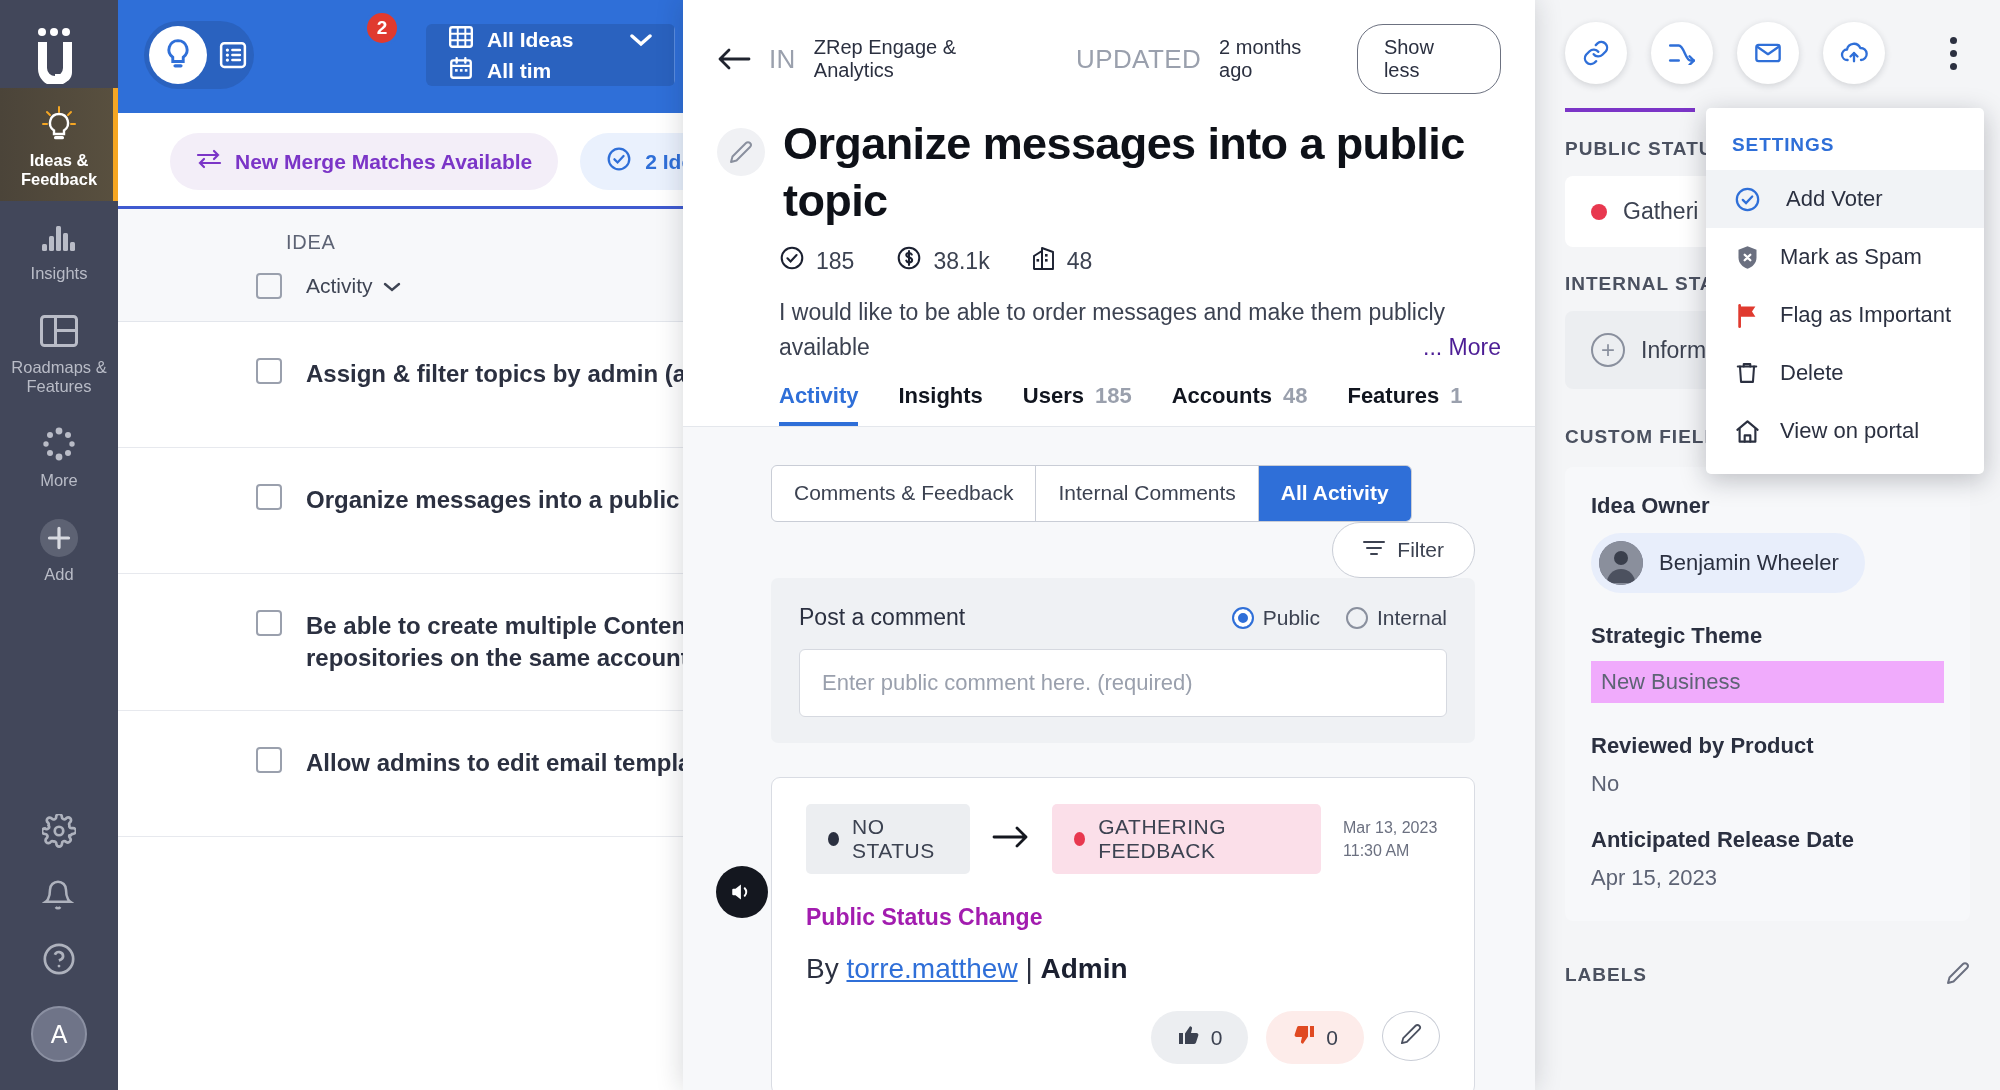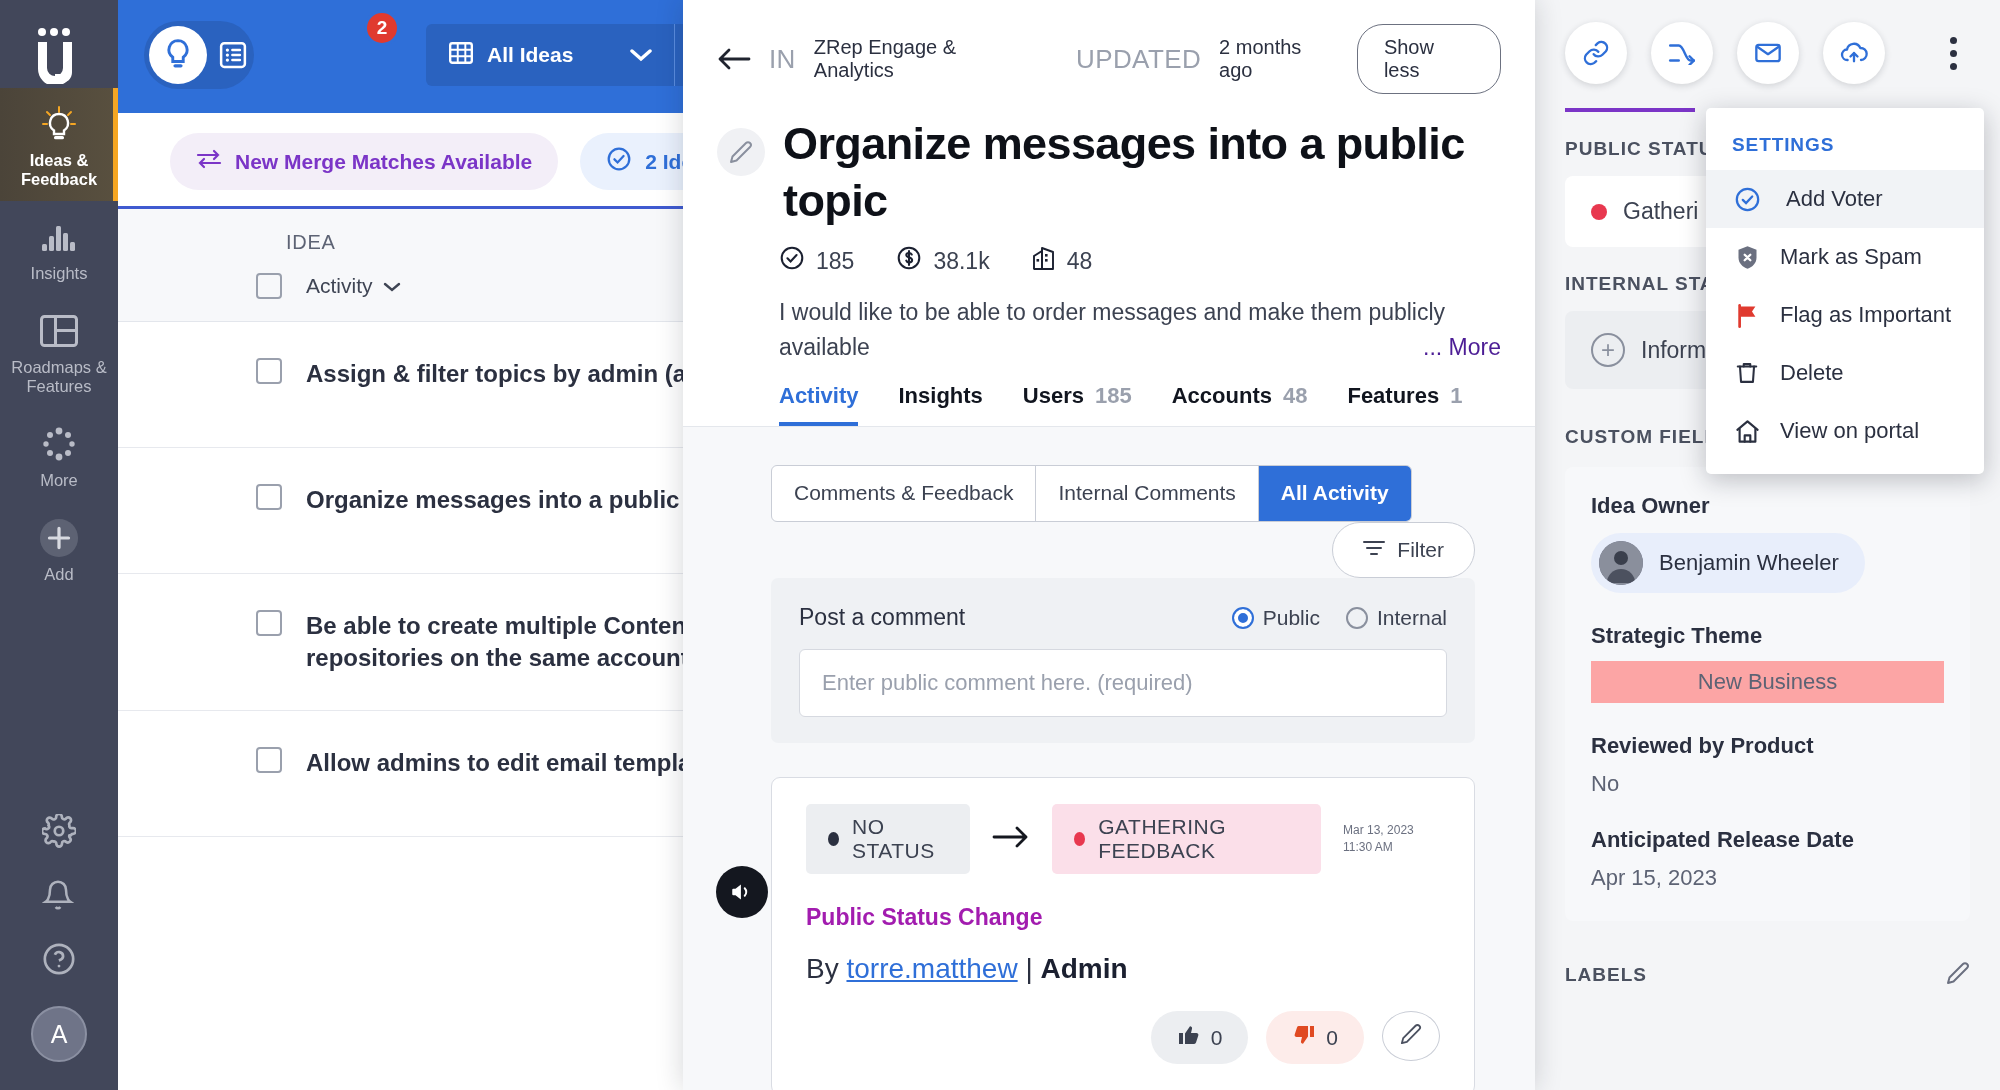--- a/index.html
+++ b/index.html
@@ -52,21 +52,21 @@
     display:flex; align-items:center; justify-content:center; cursor:pointer;
   }
   .toggle-pill .list-off { margin-left:6px; width:40px; height:40px; display:flex; align-items:center; justify-content:center; cursor:pointer; }
   .badge-2 {
     position:absolute; left:246px; top:10px; width:36px; height:36px; border-radius:50%;
     background:#e03a2f; color:#fff; font-size:19px; font-weight:700;
     display:flex; align-items:center; justify-content:center; border:3px solid #2f6fd8;
   }
   .filter-group {
     position:absolute; left:308px; top:24px; height:62px; display:flex;
-    background:#2a62bf; border-radius:6px; overflow:hidden;
+    background:#2a62bf; border-radius:6px; overflow:hidden;flex-direction:column;
   }
   .filter-btn {
     display:flex; align-items:center; gap:13px; padding:0 22px; color:#fff;
     font-size:21px; font-weight:600; cursor:pointer; border-right:1px solid #5a8ce0;
   }
   .filter-btn .caret { margin-left:44px; }
 
   
   .list-panel {
     position:absolute; left:118px; top:113px; width:1882px; bottom:0; background:#ffffff;
@@ -162,21 +162,21 @@
   }
   .status-row { display:flex; align-items:center; gap:22px; }
   .status-tag {
     display:inline-flex; align-items:center; gap:13px; padding:11px 22px; border-radius:5px;
     font-size:21px; letter-spacing:.5px; color:#3c4251;
   }
   .status-tag.grey { background:#eceef1; }
   .status-tag.pink { background:#fbdfe9; }
   .sdot { width:14px; height:14px; border-radius:50%; display:block; }
   .date-col {
-    margin-left:auto; text-align:left; font-size:12px; color:#6b7080; line-height:1.45; width:120px;
+    margin-left:auto; text-align:left; font-size:16px; color:#6b7080; line-height:1.45; width:120px;
   }
   .ev-title { margin-top:30px; font-size:23px; font-weight:700; color:#a21caf; }
   .ev-by { margin-top:22px; font-size:28px; color:#2b3040; }
   .ev-by a { color:#2f6fd8; }
   .ev-by b { color:#1b2030; }
   .react-row { display:flex; justify-content:flex-end; gap:18px; margin-top:26px; }
   .react {
     display:flex; align-items:center; gap:10px; border-radius:28px; padding:12px 26px; font-size:21px; cursor:pointer;
   }
   .react.g { background:#eceef1; color:#3c4251; }
@@ -205,21 +205,21 @@
   .plus-circ {
     width:34px; height:34px; border-radius:50%; border:2.2px solid #8a909e; color:#8a909e;
     display:flex; align-items:center; justify-content:center; font-size:24px; line-height:1;
   }
   .cf-head { display:flex; align-items:center; padding:34px 30px 0 30px; }
   .cf-head .lbl { font-size:19px; font-weight:700; color:#4b5160; letter-spacing:1px; }
   .cf-head .pen { margin-left:auto; cursor:pointer; }
   .cf-card { margin:16px 30px 0 30px; background:#f7f8fa; border-radius:8px; padding:26px 26px 30px; }
   .cf-label { font-size:22px; font-weight:700; color:#2b3040; }
   .cf-val { font-size:22px; color:#5d6374; margin-top:12px; }
-  .cf-val.boxed { background:#fca5a5; padding:8px 10px; margin-top:12px;text-align:center; }
+  .cf-val.boxed { background:#f0abfc; padding:8px 10px; margin-top:12px; }
   .cf-gap { height:30px; }
   .owner-chip {
     display:inline-flex; align-items:center; gap:16px; background:#e8eefb; border-radius:30px;
     padding:8px 26px 8px 8px; margin-top:14px;
   }
   .owner-av {
     width:44px; height:44px; border-radius:50%; background:#6f7488; overflow:hidden;
     display:flex; align-items:center; justify-content:center;
   }
   .owner-name { font-size:22px; color:#2b3040; }

